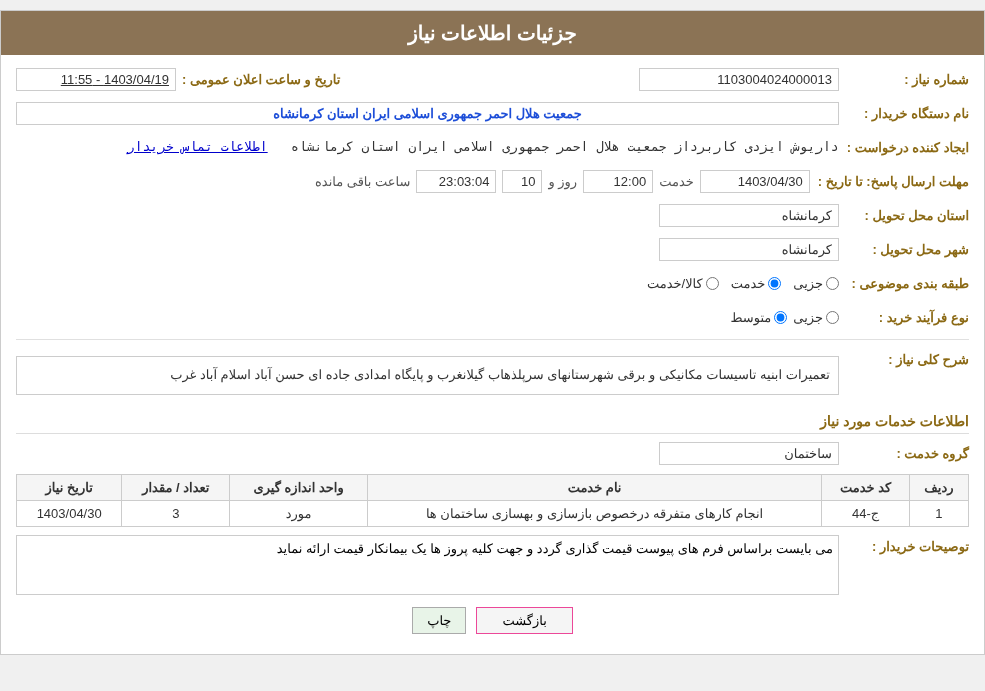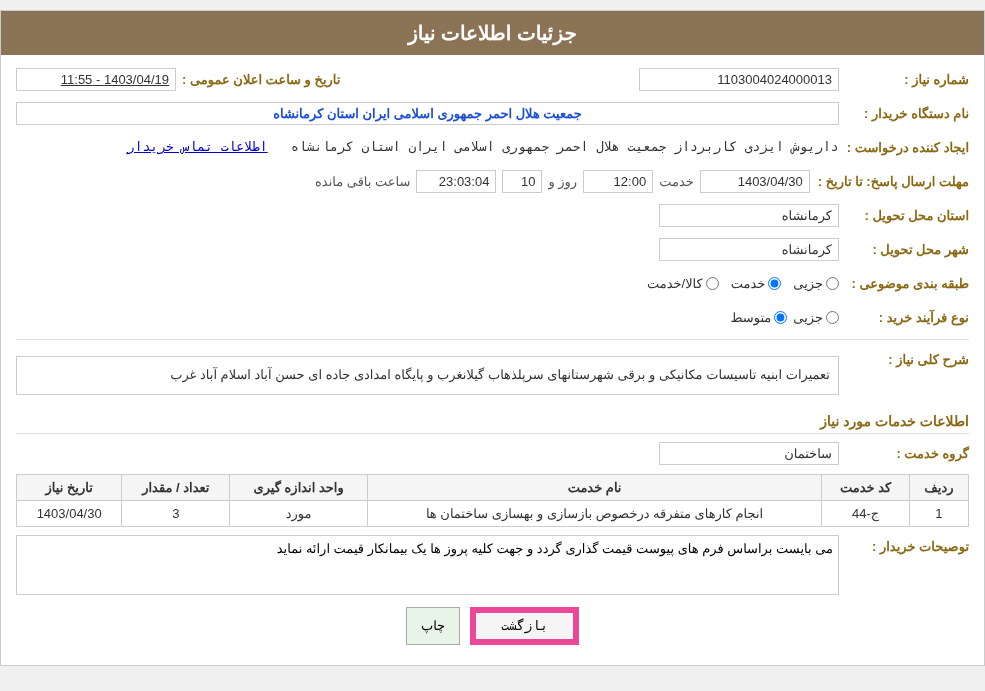--- a/index.html
+++ b/index.html
@@ -105,25 +105,25 @@
     }
     .buttons-row {
       display: flex;
       justify-content: center;
       gap: 10px;
       margin-top: 12px;
       margin-bottom: 10px;
     }
     .btn-back {
       background: #f5f5f5;
-      border: 6px solid #ec4899;
+      border: 1px solid #ec4899;
       padding: 5px 25px;
       cursor: pointer;
       font-size: 13px;
-      font-family: Liberation Mono, monospace;
+      font-family: Liberation Sans, sans-serif;
     }
     .btn-print {
       background: #e8f4e8;
       border: 1px solid #aaa;
       padding: 5px 14px;
       cursor: pointer;
       font-size: 13px;
       font-family: Tahoma, Arial, sans-serif;
     }
     .radio-group {

